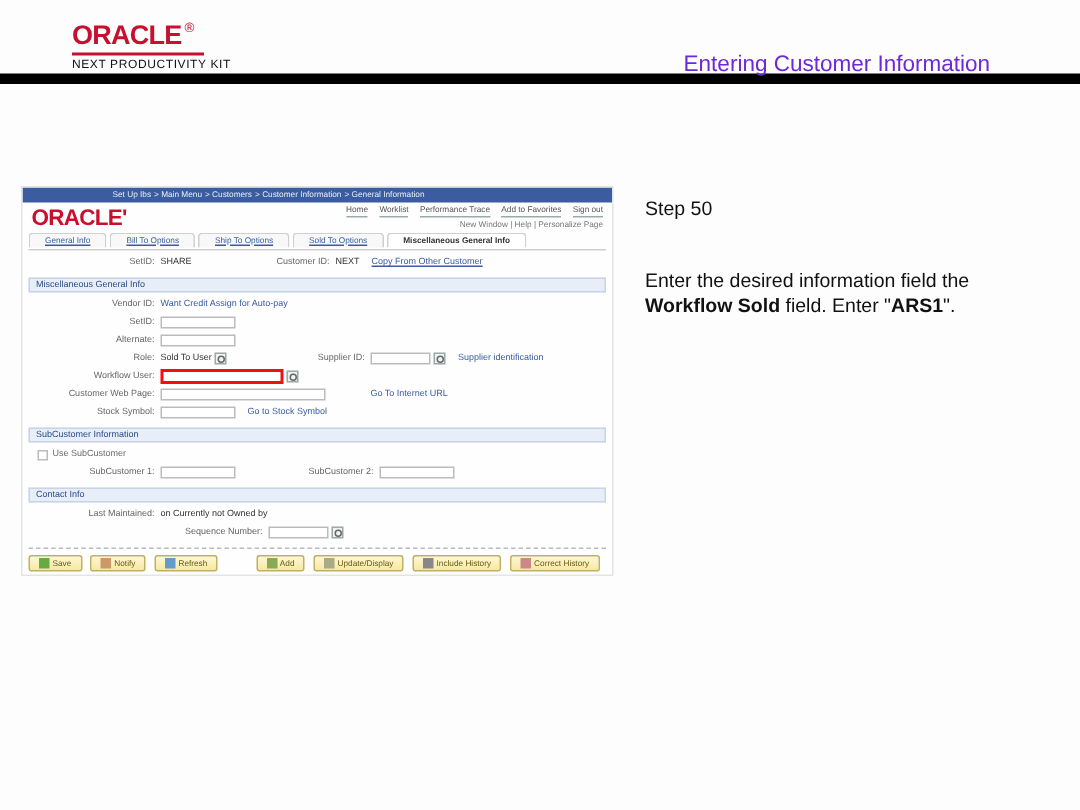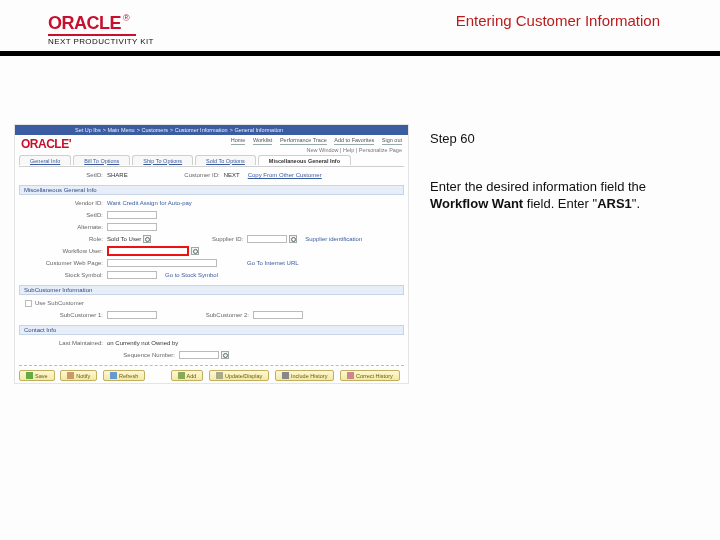--- a/index.html
+++ b/index.html
@@ -9,21 +9,21 @@
     background: #fdfdfd;
     font-family: Arial, Helvetica, sans-serif;
     position: relative;
     overflow: hidden;
   }
   
   .header {
     position: absolute;
     left: 0; right: 0; top: 0;
     height: 56px;
-    border-bottom: 5px solid #000000;
+    border-bottom: 7px solid #000000;
   }
   .logo-block {
     position: absolute;
     left: 48px; top: 14px;
     line-height: 1;
   }
   .oracle-word {
     font-family: Arial, Helvetica, sans-serif;
     font-weight: 700;
     color: #c8102e;
@@ -44,23 +44,23 @@
     margin-bottom: 2px;
   }
   .upk {
     font-size: 8px;
     letter-spacing: 0.4px;
     color: #111;
   }
   .title {
     position: absolute;
     right: 60px;
-    top: 12px;
+    top: 34px;
     font-size: 15px;
-    color: #b91c1c;
+    color: #6d28d9;
   }
   
   .right-col {
     position: absolute;
     left: 430px;
     top: 130px;
     width: 250px;
     font-size: 13px;
     color: #111;
     line-height: 1.35;
@@ -80,21 +80,21 @@
     color: #6b6b6b;
     overflow: hidden;
   }
   .shot .bluebar {
     height: 10px;
     background: #3b5ca0;
   }
   .inner-oracle {
     position: absolute;
     left: 6px; top: 12px;
-    font-size: 12px;
+    font-size: 15px;
     font-weight: 700;
     color: #c8102e;
     letter-spacing: -0.5px;
   }
   .breadcrumb {
     position: absolute;
     left: 60px; top: 2px;
     color: #e8eef8;
     font-size: 5.5px;
     white-space: nowrap;
@@ -213,23 +213,23 @@
 <div class="header">
   <div class="logo-block">
     <span class="oracle-word">ORACLE</span><span class="oracle-r">®</span>
     <div class="oracle-bar"></div>
     <div class="upk">NEXT PRODUCTIVITY KIT</div>
   </div>
   <div class="title">Entering Customer Information</div>
 </div>
 
 <div class="right-col">
-  <div class="step-label">Step 60</div>
+  <div class="step-label">Step 50</div>
   <div class="instr">
-    <span>Enter the desired information field the </span><span class="bold">Workflow Want</span><span> field. Enter "</span><span class="bold">ARS1</span><span>".</span>
+    <span>Enter the desired information field the </span><span class="bold">Workflow Sold</span><span> field. Enter "</span><span class="bold">ARS1</span><span>".</span>
   </div>
 </div>
 
 <div class="shot">
   <div class="bluebar">
     <div class="breadcrumb">
       <span>Set Up Ibs</span>&gt;
       <span>Main Menu</span>&gt;
       <span>Customers</span>&gt;
       <span>Customer Information</span>&gt;

